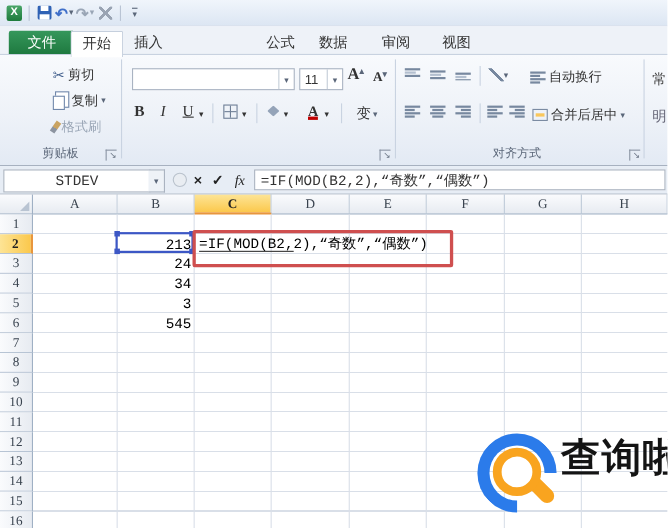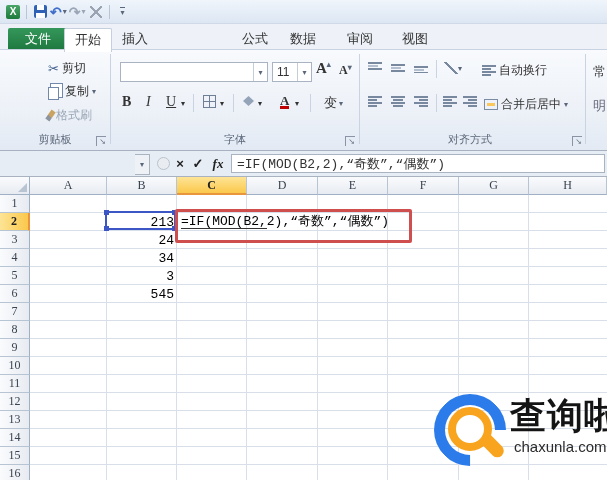--- a/index.html
+++ b/index.html
@@ -220,21 +220,20 @@
         <span class="bucket-ic"></span>
       </div>
     <div class="fbtn caret" style="left:258px;top:49px">▾</div>
     <div class="fbtn fcolor" style="left:280px;top:45px">A</div>
     <div class="fbtn caret" style="left:295px;top:49px">▾</div>
     <div class="vline" style="left:310px;top:44px"></div>
     <div class="fbtn" style="left:324px;top:44px;font-size:13px">
         <span>变</span>
         <span class="caret" style="margin-left:2px">▾</span>
       </div>
-    <div class="rg-label" style="left:185px;width:100px">字体</div>
     <div class="launcher" style="left:345px">↘</div>
     <div class="rg-divider" style="left:359px"></div>
 
     <div class="fbtn" style="left:368px;top:12px">
         <span class="bars ic-vt"></span>
       </div>
     <div class="fbtn" style="left:391px;top:12px">
         <span class="bars ic-vm"></span>
       </div>
     <div class="fbtn" style="left:414px;top:12px">
@@ -272,29 +271,30 @@
     </div>
     <div class="rg-label" style="left:420px;width:100px">对齐方式</div>
     <div class="launcher" style="left:572px">↘</div>
     <div class="rg-divider" style="left:585px"></div>
 
     <div class="fbtn" style="left:593px;top:13px;font-size:13px;color:#444">常</div>
     <div class="fbtn" style="left:593px;top:47px;font-size:13px;color:#667">明</div>
   </div>
 
   <div id="fbar" class="abs">
+    <div id="namebox" class="mono">STDEV</div>
     <div id="namebox-dd">
         <span class="caret">▾</span>
       </div>
     <div class="fbar-btn" style="left:155px;width:16px">
         <span class="circ"></span>
       </div>
     <div class="fbar-btn" style="left:172px;width:16px;font-weight:bold">×</div>
     <div class="fbar-btn" style="left:190px;width:16px;font-weight:bold">✓</div>
-    <div class="fbar-btn serif" style="left:208px;width:20px;font-style:italic;font-weight:bold">fx</div>
+    <div class="fbar-btn serif" style="left:208px;width:20px;font-style:italic;font-weight:normal">fx</div>
     <div id="ffield" class="mono">=IF(MOD(B2,2),“奇数”,“偶数”)</div>
   </div>
 
   <div id="grid" class="abs">
     <div class="corner">
         <span class="corner-tri"></span>
       </div>
 
     <div class="ch" style="left:30px;width:77px">A</div>
     <div class="ch" style="left:107px;width:70px">B</div>
@@ -348,16 +348,15 @@
     <div id="editline-underline"></div>
 
     <div id="redbox"></div>
   </div>
 
   <div id="wm" class="abs">
     <div id="wm-ring"></div>
     <div id="wm-handle"></div>
     <div id="wm-lens"></div>
     <div id="wm-name">查询啦</div>
-    <div id="wm-domain">chaxunla.com</div>
   </div>
 
 </div>
 
 </body></html>

